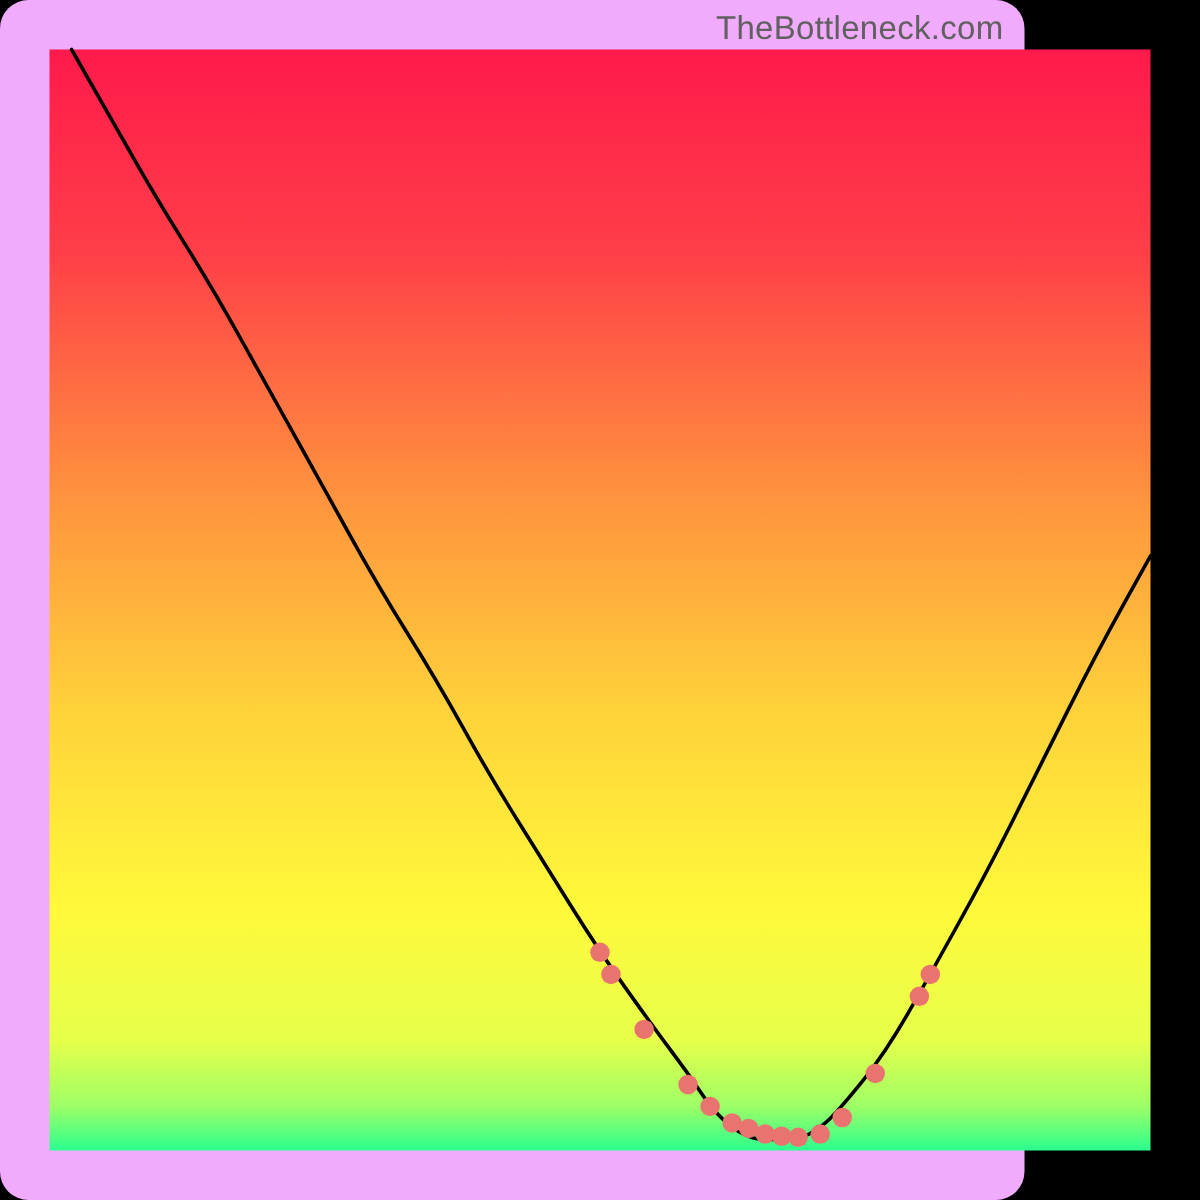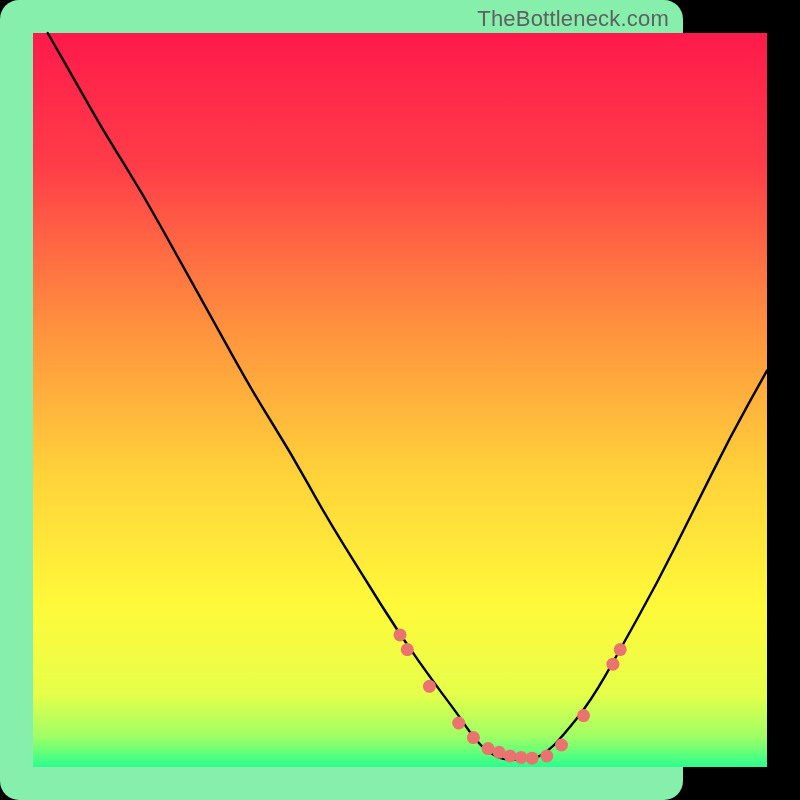--- a/index.html
+++ b/index.html
@@ -10,21 +10,21 @@
     background: #000;
     overflow: hidden;
     font-family: Arial, Helvetica, sans-serif;
   }
   .frame {
     position: absolute;
     left: 0;
     top: 0;
     width: 683px;
     height: 800px;
-    background: #86efac;
+    background: #f0abfc;
     border-radius: 19px;
   }
   .plot-area {
     position: absolute;
     left: 33px;
     top: 33px;
     width: 734px;
     height: 734px;
     
   }

